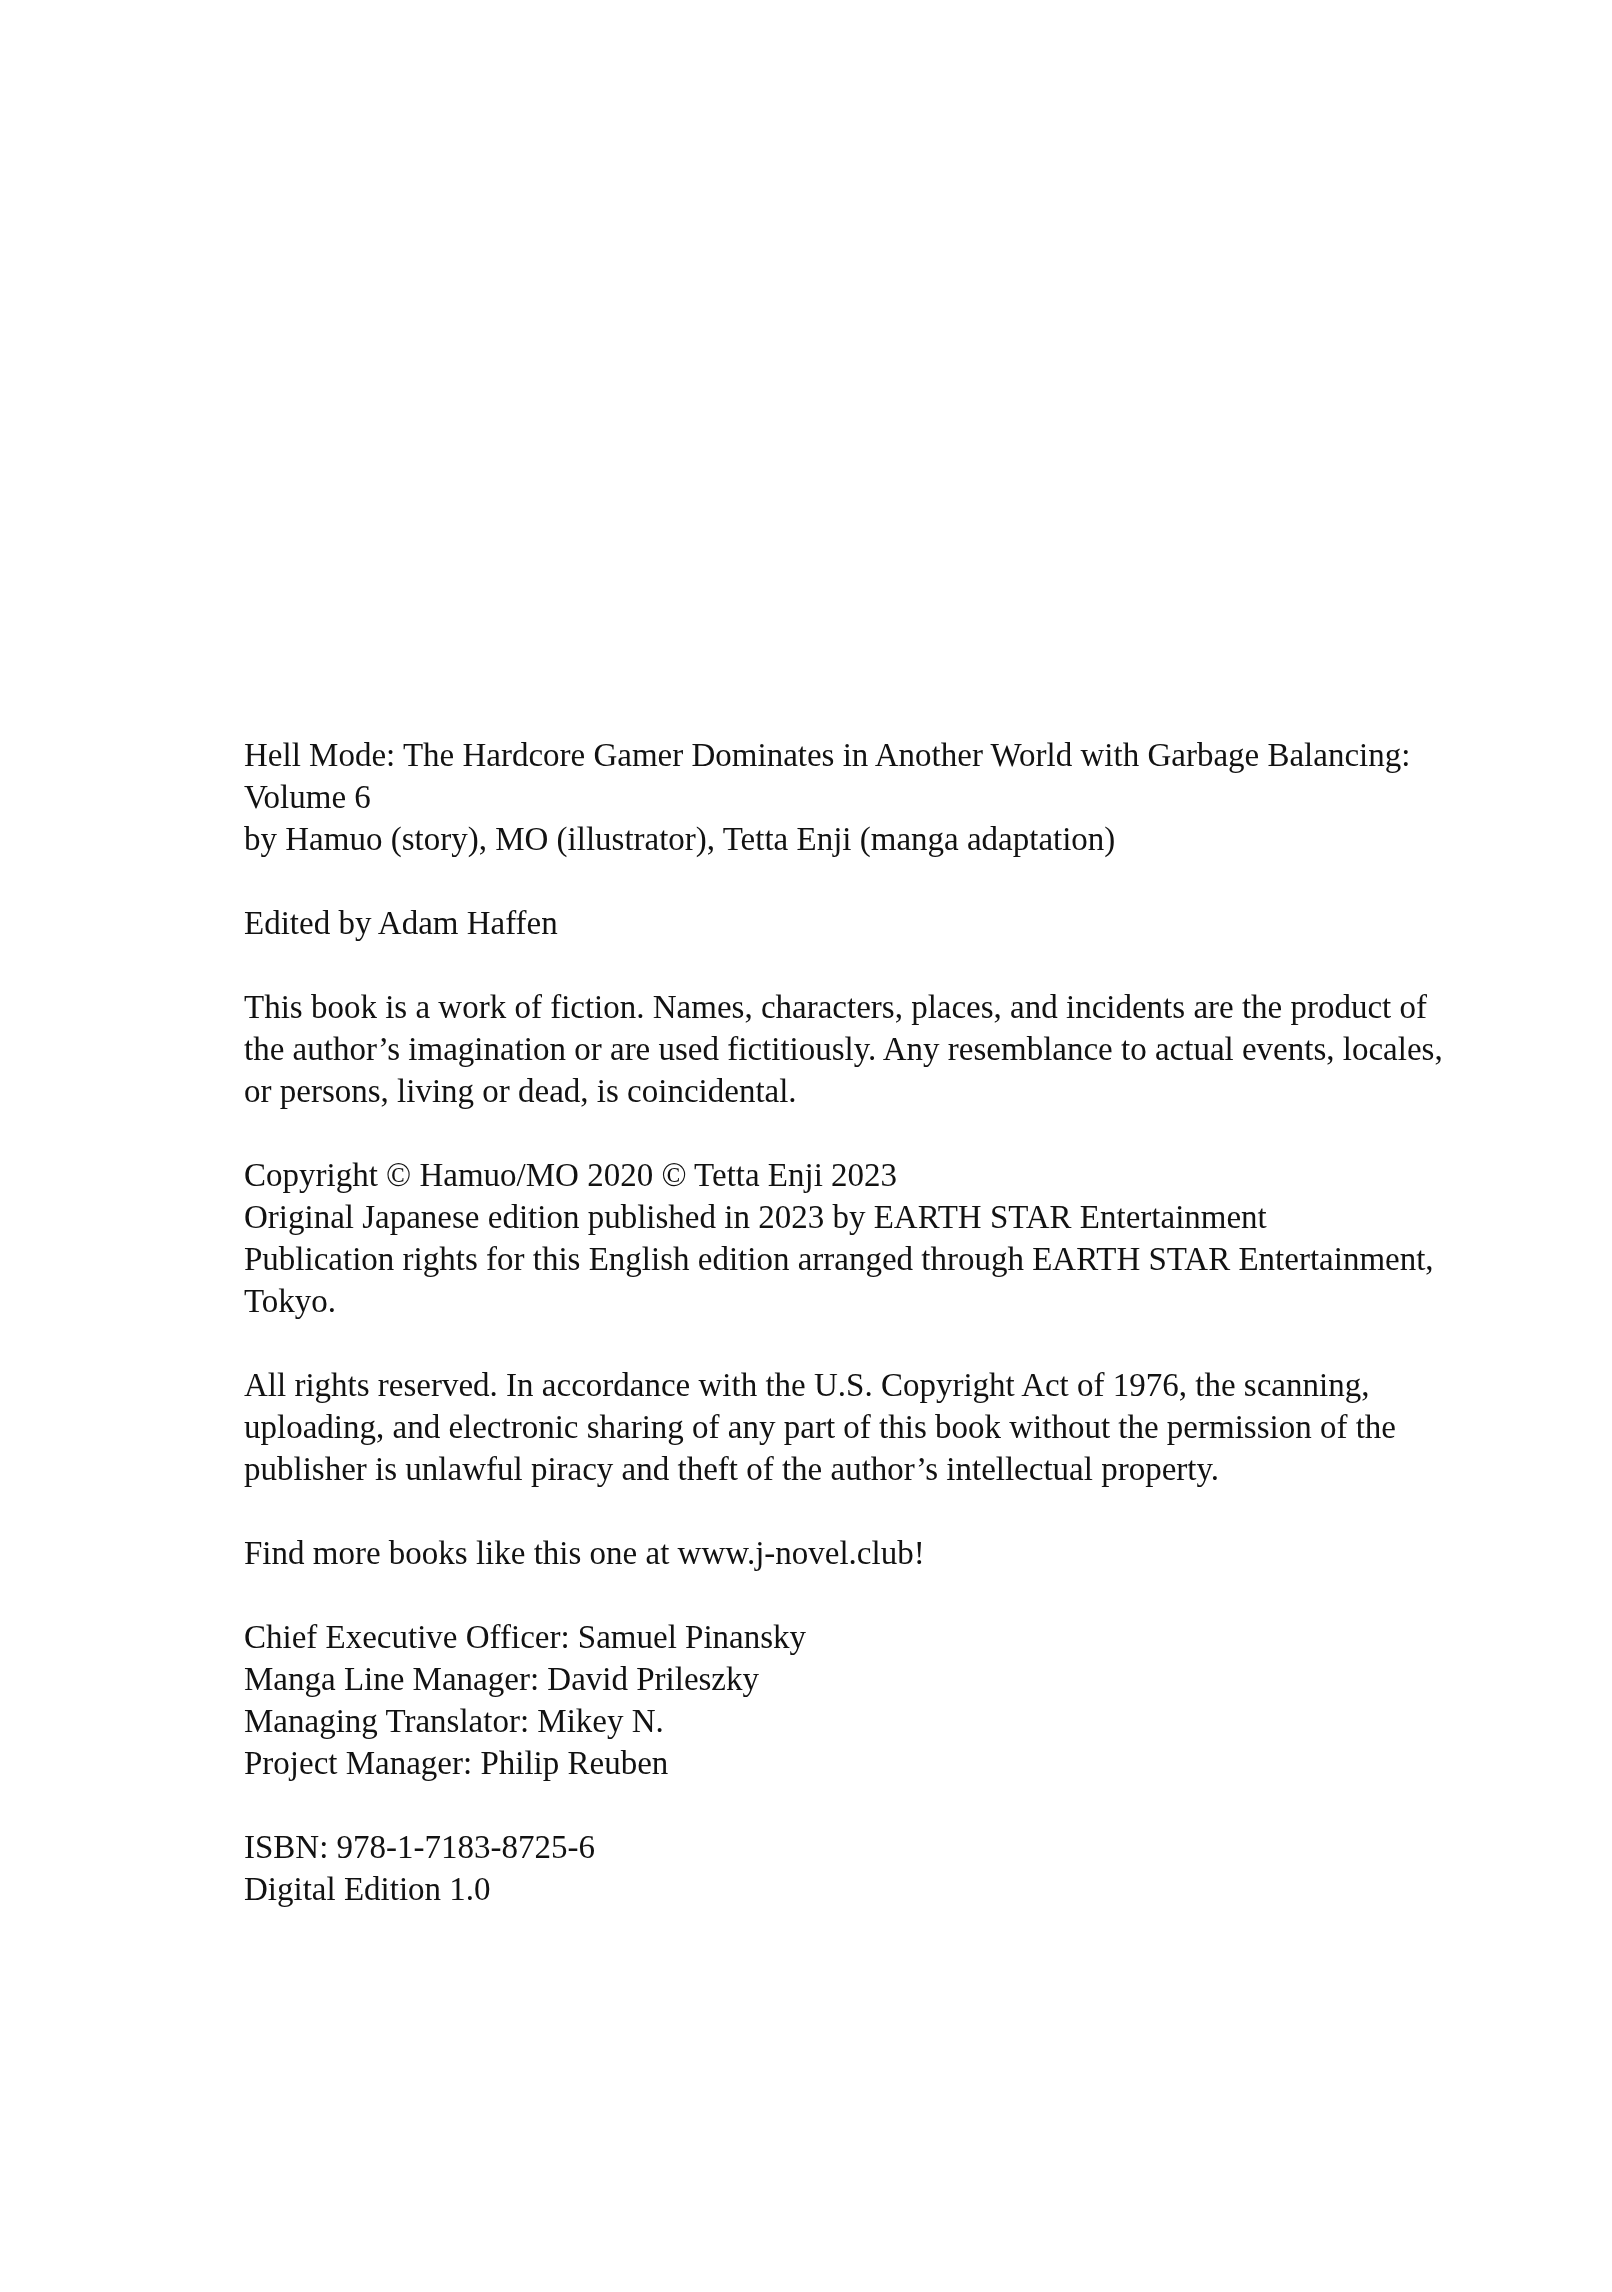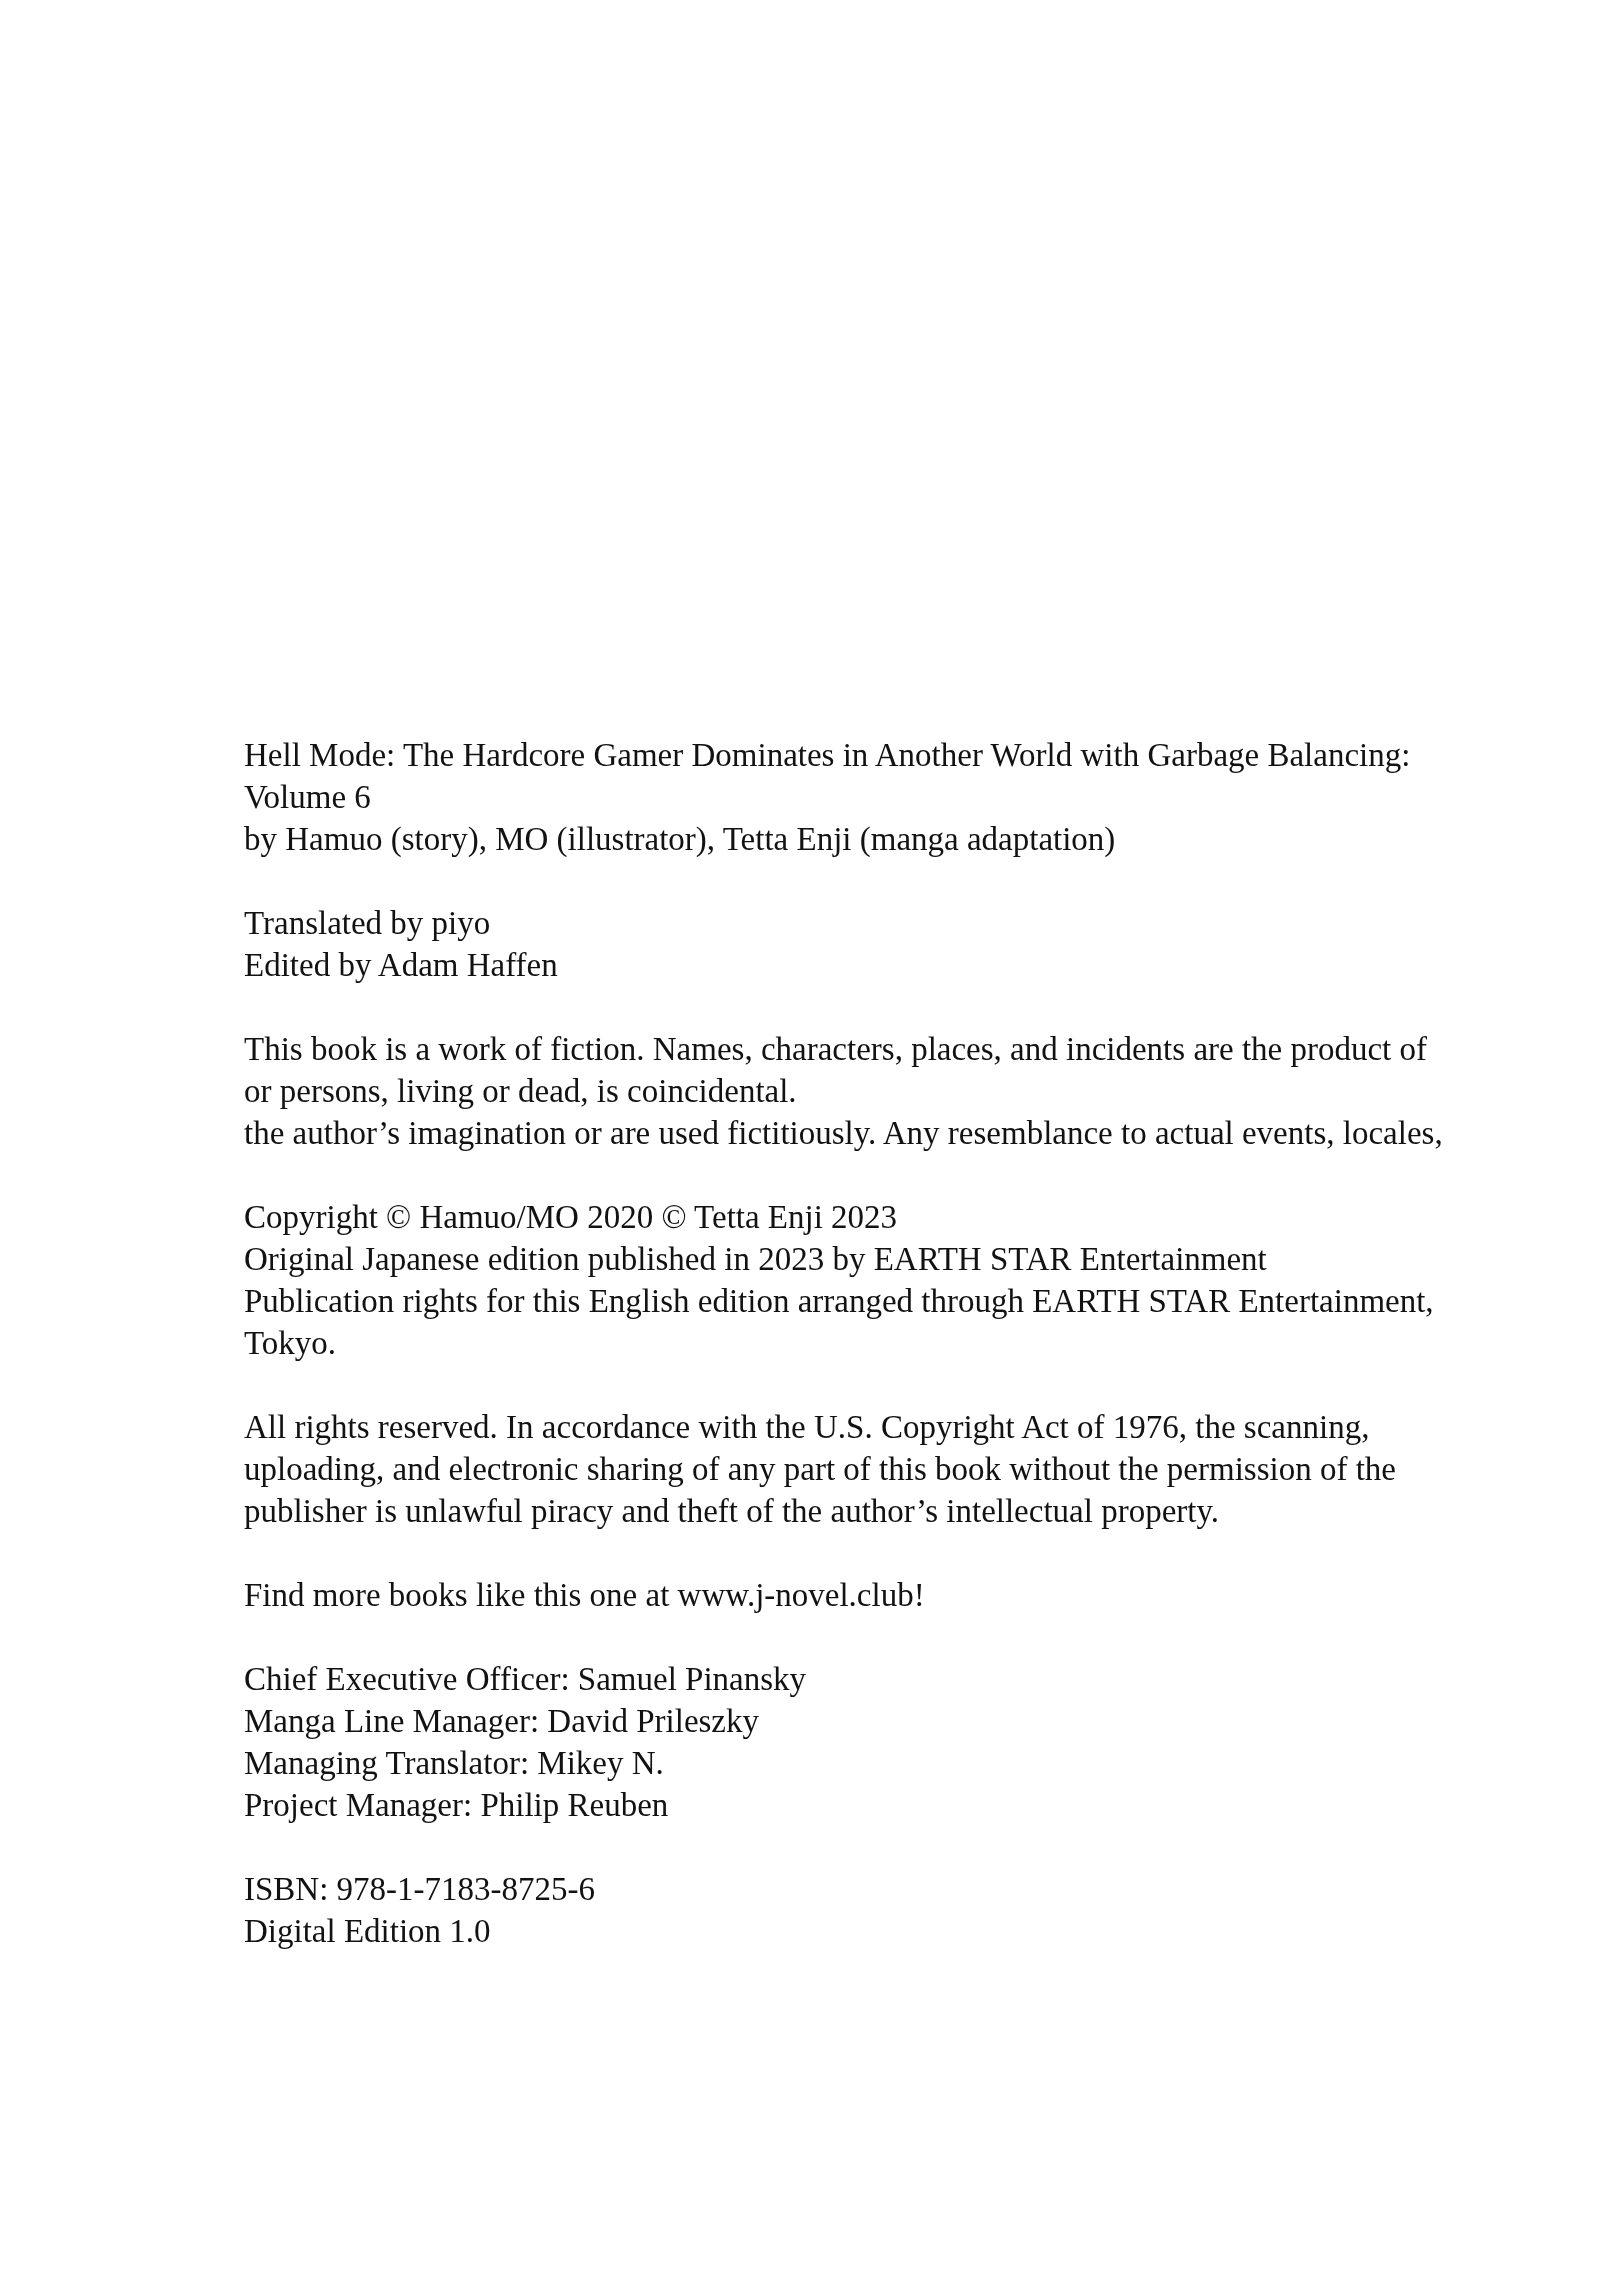--- a/index.html
+++ b/index.html
@@ -40,28 +40,27 @@
 
 <div class="colophon">
 
   <div class="para">
     <div class="line">Hell Mode: The Hardcore Gamer Dominates in Another World with Garbage Balancing:</div>
     <div class="line">Volume 6</div>
     <div class="line">by Hamuo (story), MO (illustrator), Tetta Enji (manga adaptation)</div>
   </div>
 
   <div class="para">
-    <div class="line">Translated by piyo</div>
     <div class="line">Edited by Adam Haffen</div>
   </div>
 
   <div class="para">
     <div class="line">This book is a work of fiction. Names, characters, places, and incidents are the product of</div>
+    <div class="line">the author’s imagination or are used fictitiously. Any resemblance to actual events, locales,</div>
     <div class="line">or persons, living or dead, is coincidental.</div>
-    <div class="line">the author’s imagination or are used fictitiously. Any resemblance to actual events, locales,</div>
   </div>
 
   <div class="para">
     <div class="line">Copyright © Hamuo/MO 2020 © Tetta Enji 2023</div>
     <div class="line">Original Japanese edition published in 2023 by EARTH STAR Entertainment</div>
     <div class="line">Publication rights for this English edition arranged through EARTH STAR Entertainment,</div>
     <div class="line">Tokyo.</div>
   </div>
 
   <div class="para">

